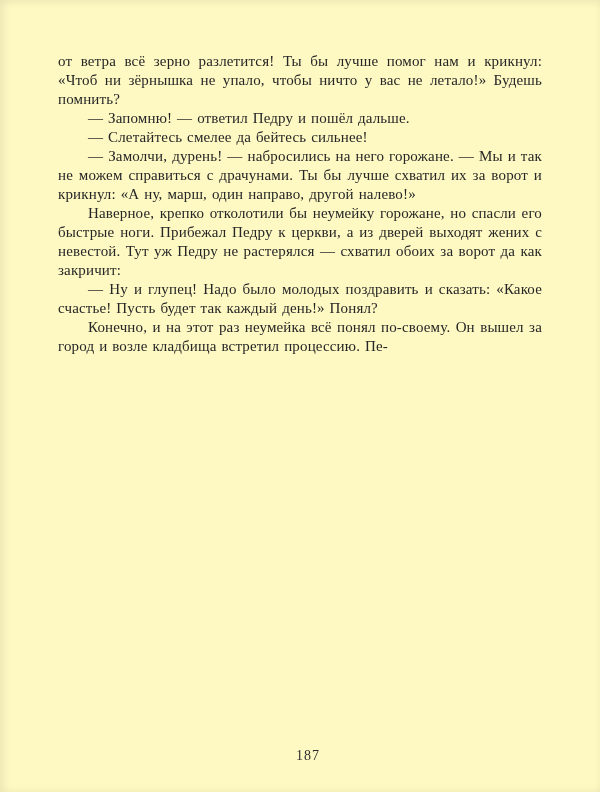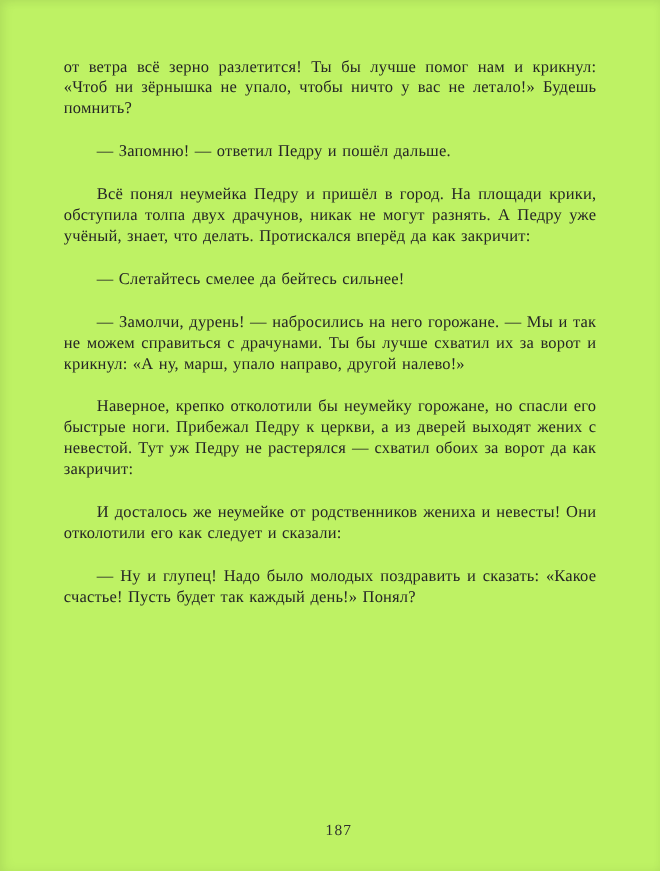--- a/index.html
+++ b/index.html
@@ -6,21 +6,21 @@
     margin: 0;
     padding: 0;
     background: #e9e7e2;
     font-family: "Liberation Serif", "DejaVu Serif", serif;
   }
   .scan-page {
     position: relative;
     width: 600px;
     height: 792px;
     margin: 0 auto;
-    background: #bef264;
+    background: #fef9c3;
     box-shadow: inset 4px 0 10px rgba(0,0,0,0.06), inset 0 3px 8px rgba(0,0,0,0.04);
     overflow: hidden;
     box-sizing: border-box;
   }
   .text-block {
     position: absolute;
     left: 58px;
     top: 52px;
     width: 484px;
     color: #262626;
@@ -29,41 +29,39 @@
     text-align: justify;
     letter-spacing: 0.15px;
     word-spacing: 1px;
   }
   .text-block p {
     margin: 0;
     padding: 0;
   }
   .text-block p.indent {
     text-indent: 30px;
-    margin-top: 20px;
   }
   .page-number {
     position: absolute;
     left: 16px;
     right: 0;
     top: 748px;
     text-align: center;
     color: #2e2e2e;
     font-size: 14px;
     letter-spacing: 1px;
   }
 </style>
 </head>
 <body>
 
 <div class="scan-page">
   <div class="text-block">
       <p>от ветра всё зерно разлетится! Ты бы лучше помог нам и крикнул: «Чтоб ни зёрнышка не упало, чтобы ничто у вас не летало!» Будешь помнить?</p>
       <p class="indent">— Запомню! — ответил Педру и пошёл дальше.</p>
-      <p class="indent">Всё понял неумейка Педру и пришёл в город. На площади крики, обступила толпа двух драчунов, никак не могут разнять. А Педру уже учёный, знает, что делать. Протискался вперёд да как закричит:</p>
       <p class="indent">— Слетайтесь смелее да бейтесь сильнее!</p>
-      <p class="indent">— Замолчи, дурень! — набросились на него горожане. — Мы и так не можем справиться с драчунами. Ты бы лучше схватил их за ворот и крикнул: «А ну, марш, упало направо, другой налево!»</p>
+      <p class="indent">— Замолчи, дурень! — набросились на него горожане. — Мы и так не можем справиться с драчунами. Ты бы лучше схватил их за ворот и крикнул: «А ну, марш, один направо, другой налево!»</p>
       <p class="indent">Наверное, крепко отколотили бы неумейку горожане, но спасли его быстрые ноги. Прибежал Педру к церкви, а из дверей выходят жених с невестой. Тут уж Педру не растерялся — схватил обоих за ворот да как закричит:</p>
-      <p class="indent">И досталось же неумейке от родственников жениха и невесты! Они отколотили его как следует и сказали:</p>
       <p class="indent">— Ну и глупец! Надо было молодых поздравить и сказать: «Какое счастье! Пусть будет так каждый день!» Понял?</p>
+      <p class="indent">Конечно, и на этот раз неумейка всё понял по-своему. Он вышел за город и возле кладбища встретил процессию. Пе-</p>
     </div>
   <div class="page-number">187</div>
 </div>
 
 </body></html>

